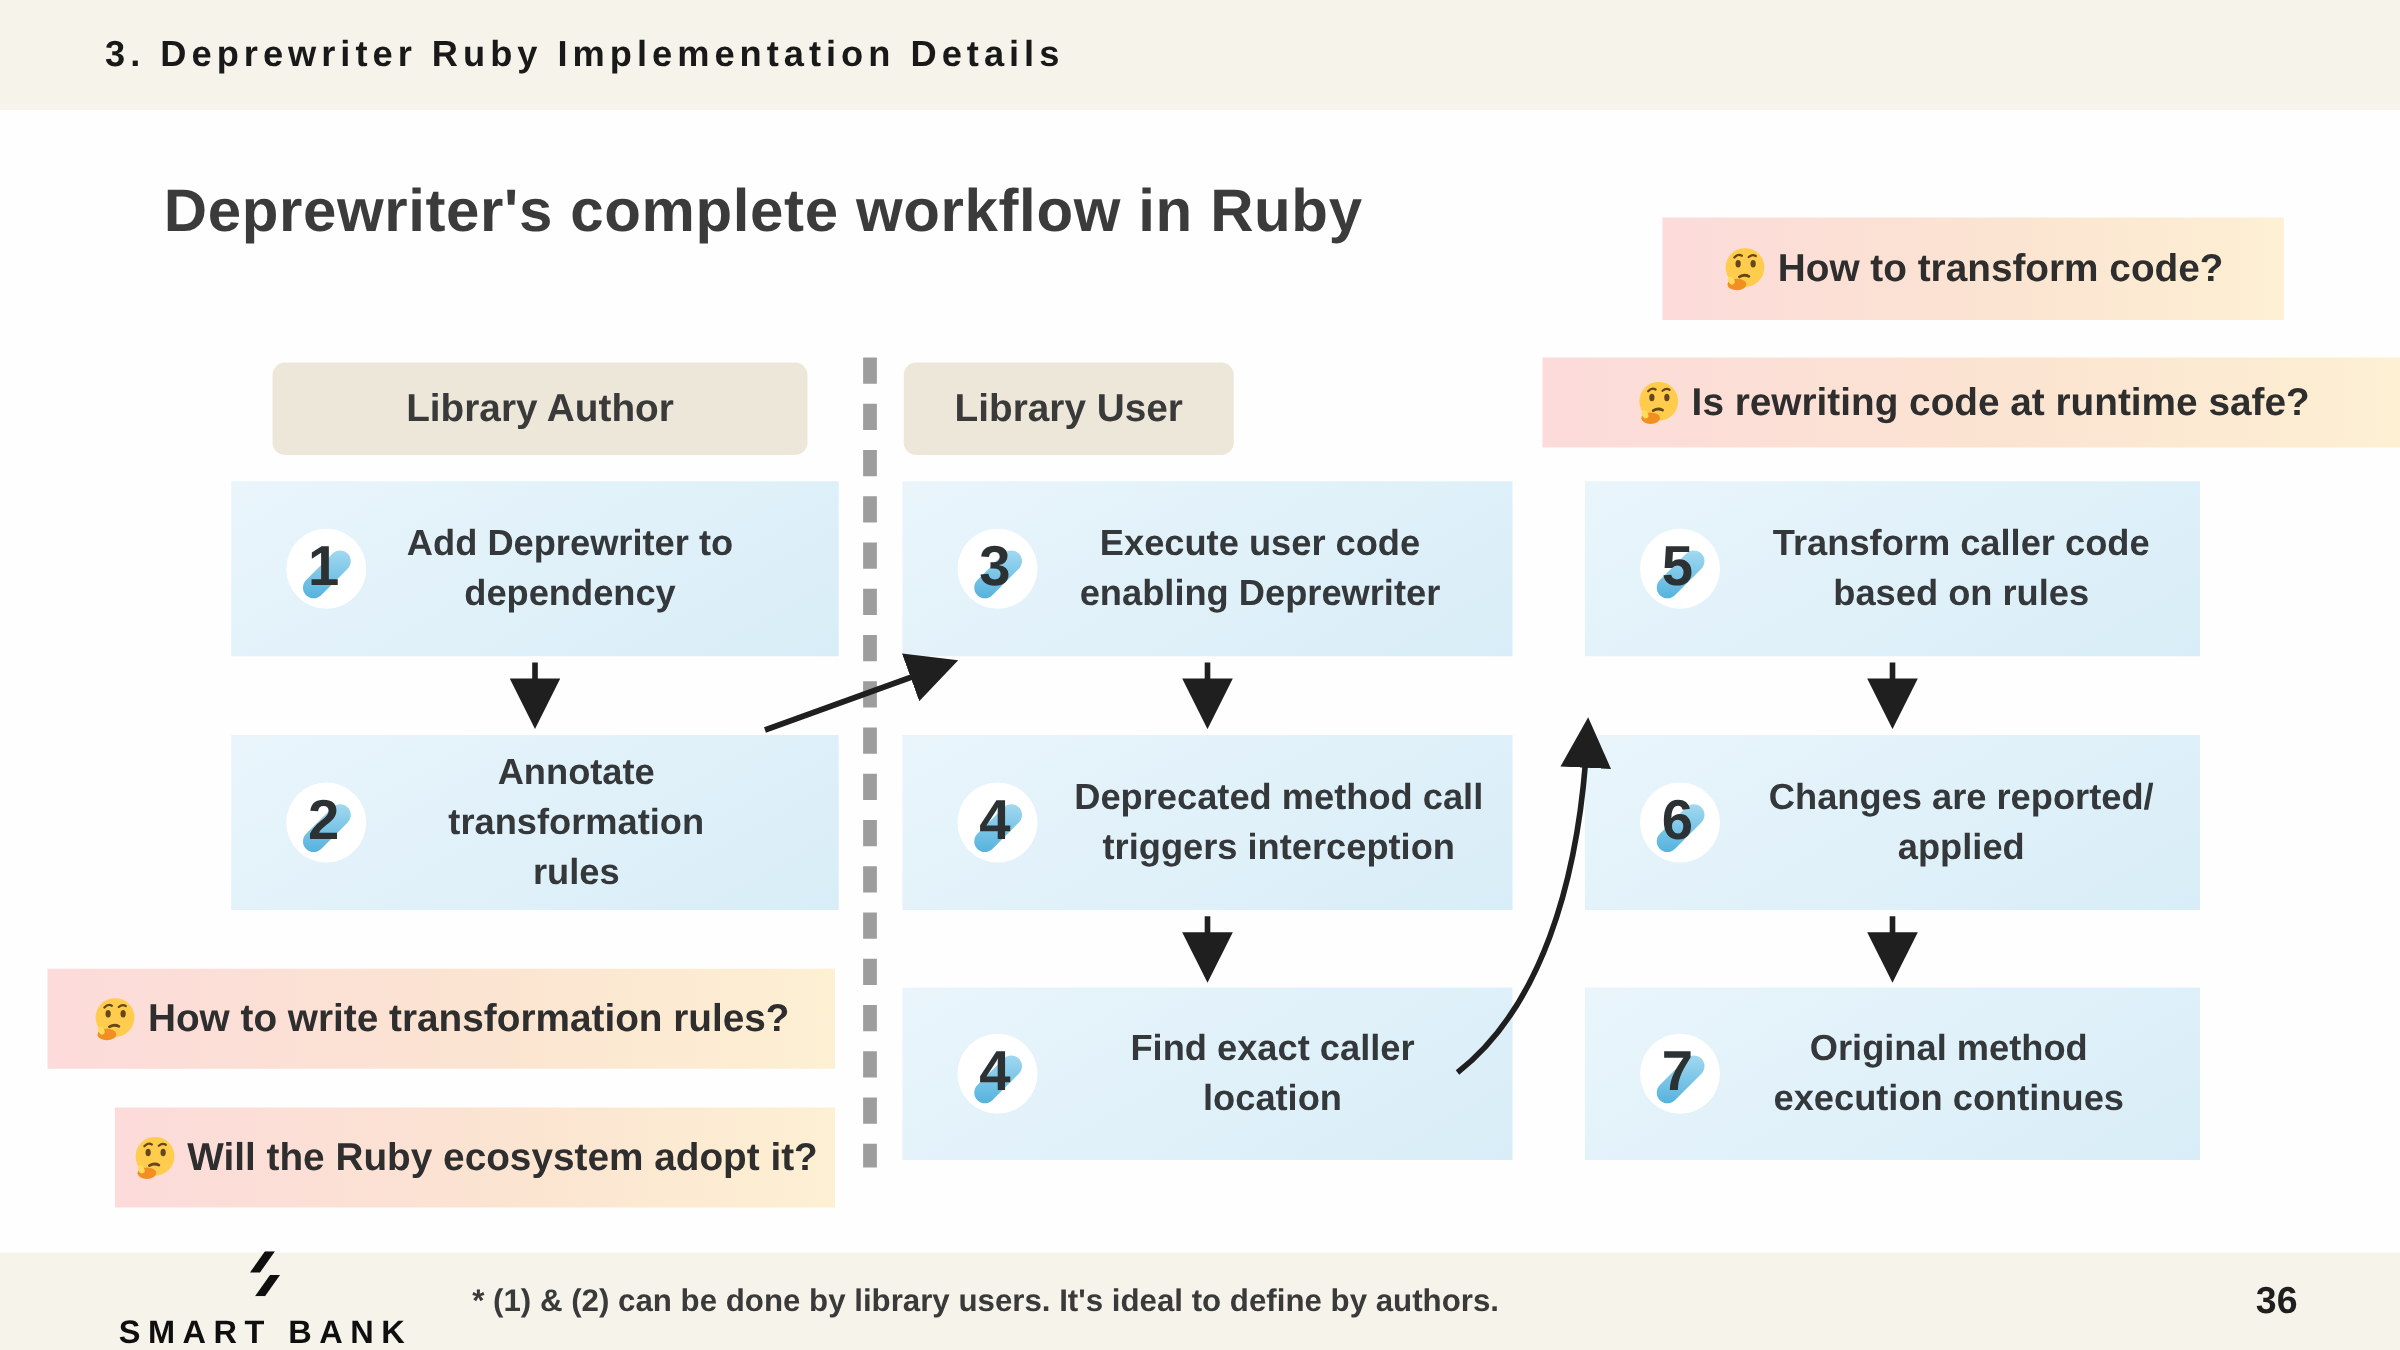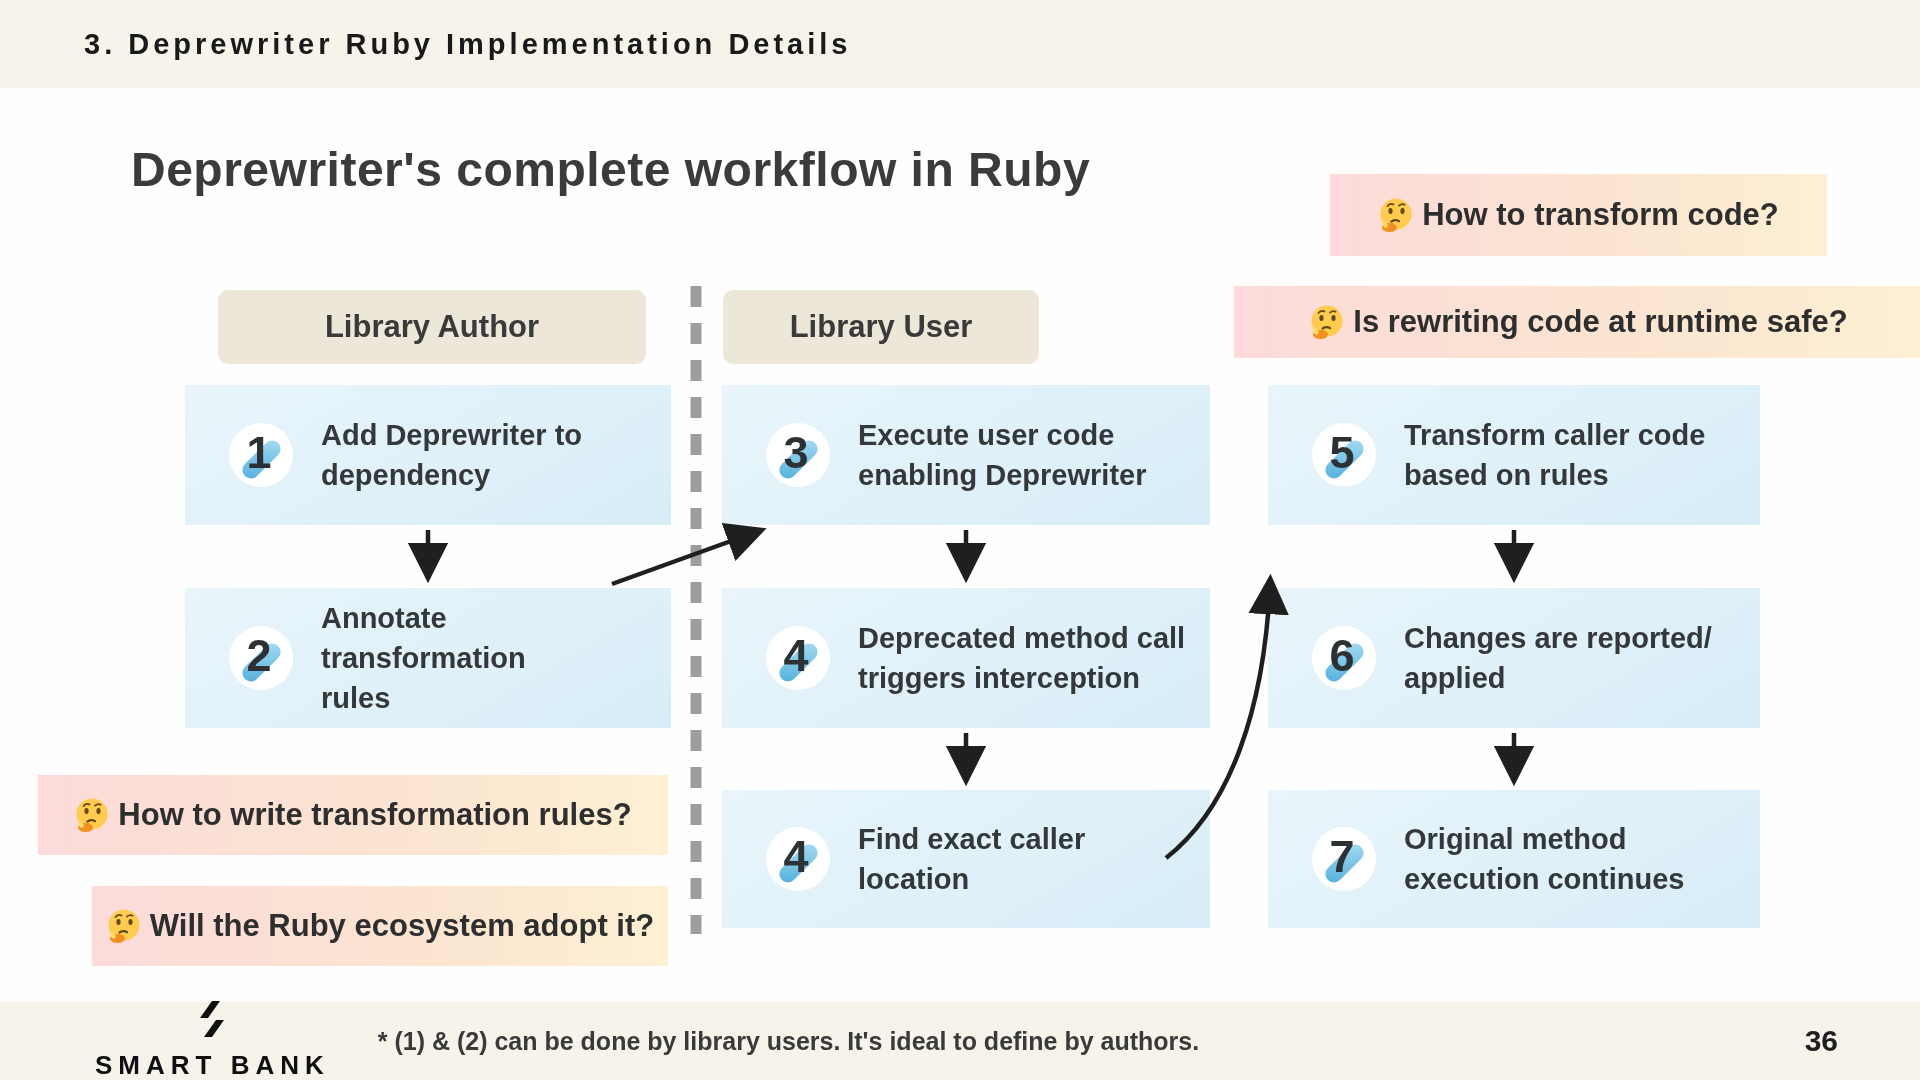--- a/index.html
+++ b/index.html
@@ -1,30 +1,30 @@
 <!DOCTYPE html>
 <html><head>
 <meta charset="utf-8">
 <style>
   * { margin:0; padding:0; box-sizing:border-box; }
   html,body { width:1920px; height:1080px; }
   body { font-family:"Liberation Sans", sans-serif; background:#ffffff; }
-  .page { position:relative; width:1920px; height:1080px; background:#fefefe; overflow:hidden; }
+  .page { position:relative; width:1920px; height:1080px; background:#fefefe; overflow:hidden;text-align:center; }
 
   .topbar { position:absolute; top:0; left:0; width:1920px; height:88px;
             background:#f6f3ea; display:flex; align-items:center; padding-left:84px; }
   .topbar-title { font-size:29px; font-weight:bold; letter-spacing:4px; color:#191919; }
 
   .main-title { position:absolute; left:131px; top:142px; font-size:48px;
                 font-weight:bold; color:#3b3b3b; letter-spacing:0.5px; }
 
   .col-header { position:absolute; background:#ece7d8; display:flex; align-items:center;
                 justify-content:center; font-size:31px; font-weight:bold; color:#3a3a3a;border-radius:10px; }
   #hdr-author { left:218px; top:290px; width:428px; height:74px; }
-  #hdr-user   { left:723px; top:290px; width:316px; height:74px; }
+  #hdr-user   { left:723px; top:290px; width:264px; height:74px; }
 
   .step { position:absolute; background:linear-gradient(150deg,#e9f5fb 0%,#d8edf7 100%);
           display:flex; align-items:center; gap:28px; padding-left:44px; }
   .s1 { left:185px; top:385px; width:486px; height:140px; }
   .s2 { left:185px; top:588px; width:486px; height:140px; }
   .s3 { left:722px; top:385px; width:488px; height:140px; }
   .s4 { left:722px; top:588px; width:488px; height:140px; }
   .s5 { left:722px; top:790px; width:488px; height:138px; }
   .s6 { left:1268px; top:385px; width:492px; height:140px; }
   .s7 { left:1268px; top:588px; width:492px; height:140px; }

